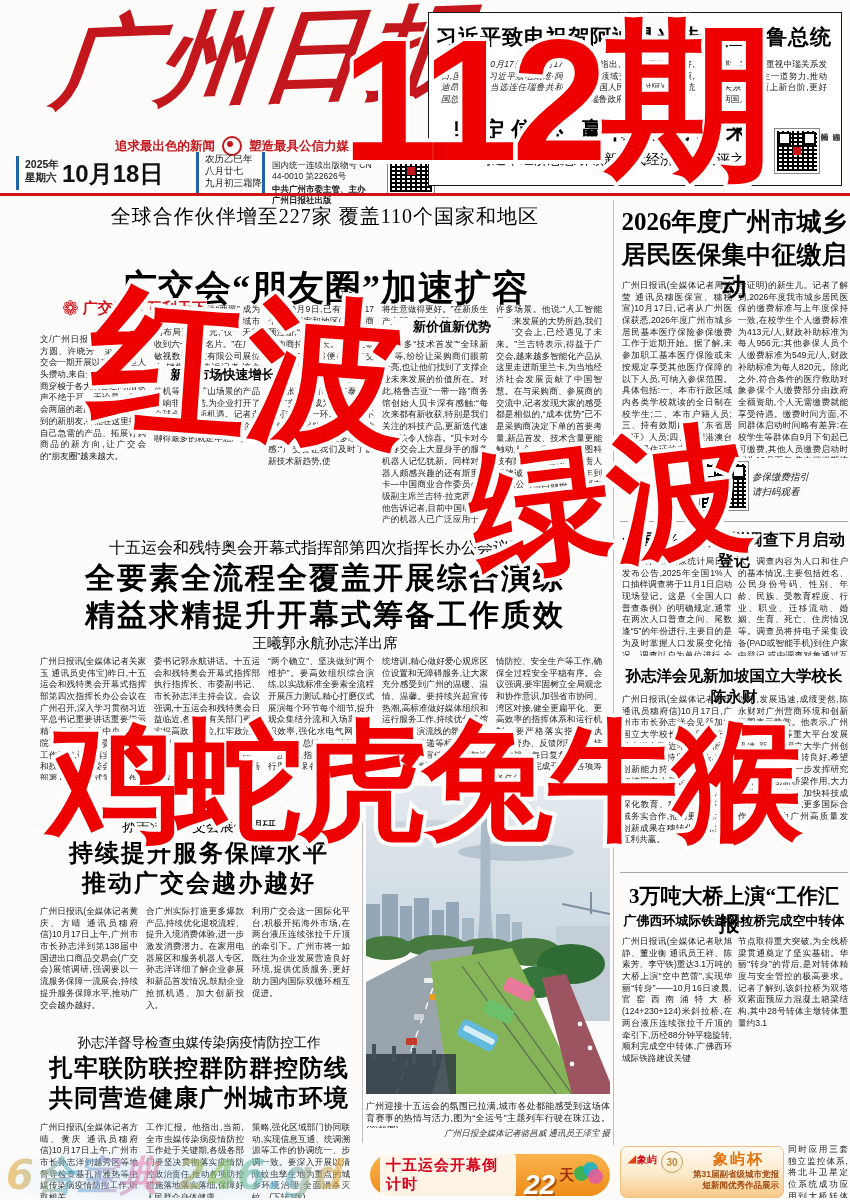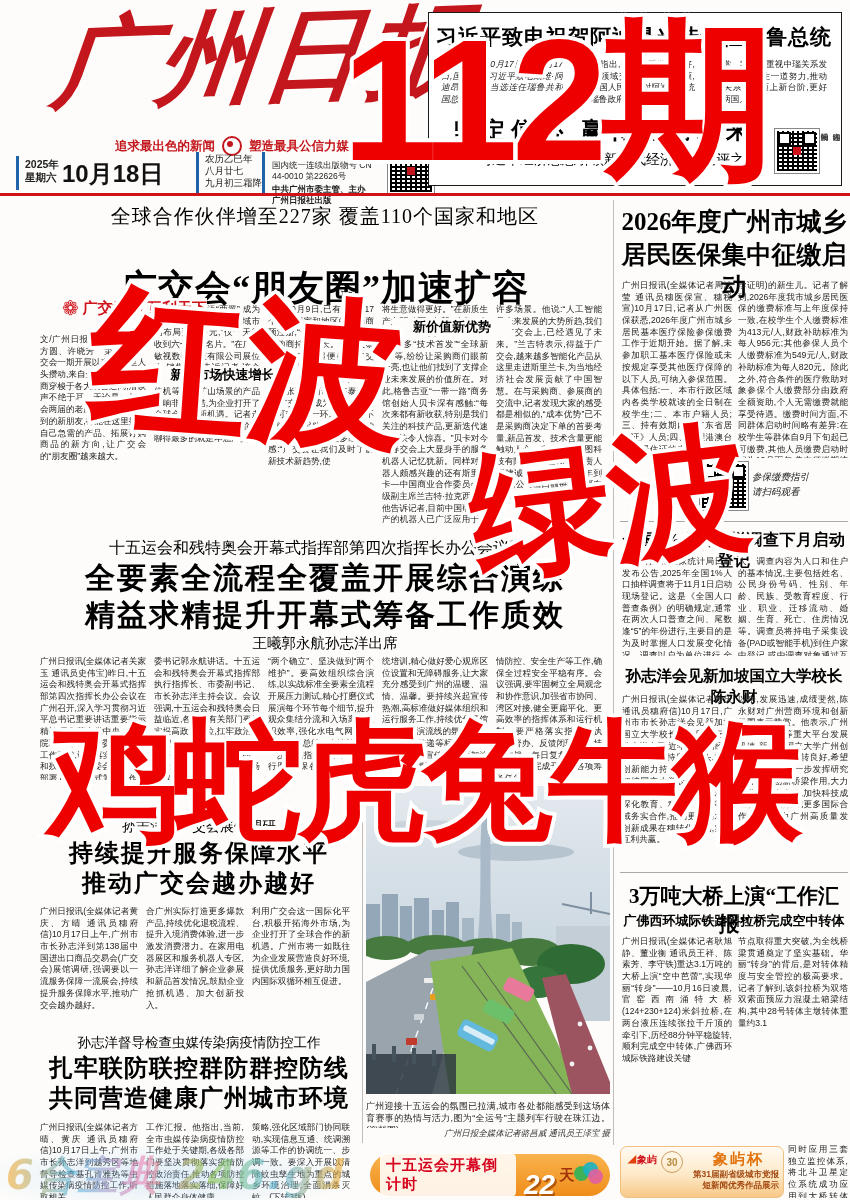--- a/index.html
+++ b/index.html
@@ -163,21 +163,21 @@
   <div class="col" style="left:496px;top:656px;width:106px;height:124px;">情防控、安全生产等工作,确保全过程安全平稳有序。会议强调,要牢固树立全局观念和协作意识,加强省市协同、湾区对接,健全更扁平化、更高效率的指挥体系和运行机制。要严格落实指挥、执行、督办、反馈闭环管理,挂图作战、每日复盘、日清日结,高质量完成开幕式各项筹备任务。</div>
 
   <div class="vline" style="left:362px;top:788px;height:355px;"></div>
   <div class="kicker" style="position:absolute;left:40px;top:818px;width:318px;font-size:14px;">孙志洋到广交会展馆调研</div>
   <div class="bighead" style="position:absolute;left:40px;top:838px;width:318px;font-size:24px;line-height:1.25;letter-spacing:2px;">
     <div>持续提升服务保障水平</div>
     <div>推动广交会越办越好</div>
   </div>
   <div class="col" style="left:40px;top:906px;width:98px;height:122px;">广州日报讯(全媒体记者黄庆、方晴 通讯员穗府信)10月17日上午,广州市市长孙志洋到第138届中国进出口商品交易会(广交会)展馆调研,强调要以一流服务保障一流展会,持续提升服务保障水平,推动广交会越办越好。</div>
   <div class="col" style="left:146px;top:906px;width:98px;height:122px;">合广州实际打造更多爆款产品,持续优化退税流程、提升入境消费体验,进一步激发消费潜力。在家用电器展区和服务机器人专区,孙志洋详细了解企业参展和新品首发情况,鼓励企业抢抓机遇、加大创新投入。</div>
-  <div class="col" style="left:252px;top:906px;width:98px;height:122px;">利用广交会这一国际化平台,积极开拓海外市场,为企业打开了全球合作的新机遇。广州市将一如既往为企业发展营造良好环境,提供优质服务,更好助力国内国际双循环相互促进。</div>
+  <div class="col" style="left:252px;top:906px;width:98px;height:122px;">利用广交会这一国际化平台,积极开拓海外市场,在两台液压连续张拉千斤顶的牵引下。广州市将一如既往为企业发展营造良好环境,提供优质服务,更好助力国内国际双循环相互促进。</div>
 
   <div class="kicker" style="position:absolute;left:40px;top:1034px;width:318px;font-size:13.5px;">孙志洋督导检查虫媒传染病疫情防控工作</div>
   <div class="bighead" style="position:absolute;left:40px;top:1053px;width:318px;font-size:24px;line-height:1.25;letter-spacing:1px;">
     <div>扎牢联防联控群防群控防线</div>
     <div>共同营造健康广州城市环境</div>
   </div>
   <div class="col" style="left:40px;top:1122px;width:98px;height:76px;">广州日报讯(全媒体记者方晴、黄庆 通讯员穗府信)10月17日上午,广州市市长孙志洋到越秀区等地督导检查基孔肯雅热等虫媒传染病疫情防控工作,听取相关</div>
   <div class="col" style="left:146px;top:1122px;width:98px;height:76px;">工作汇报。他指出,当前,全市虫媒传染病疫情防控工作处于关键期,各级各部门要坚决贯彻落实疫情防控政治责任,推动各项防控措施落地落实落细,保障好人民群众身体健康。</div>
   <div class="col" style="left:252px;top:1122px;width:98px;height:76px;">策略,强化区域部门协同联动,实现信息互通、统调溯源等工作的协调统一、步调一致。要深入开展以清除蚊虫孳生地为重点的城乡环境治理,全面消杀灭蚊。(下转3版)</div>
 

